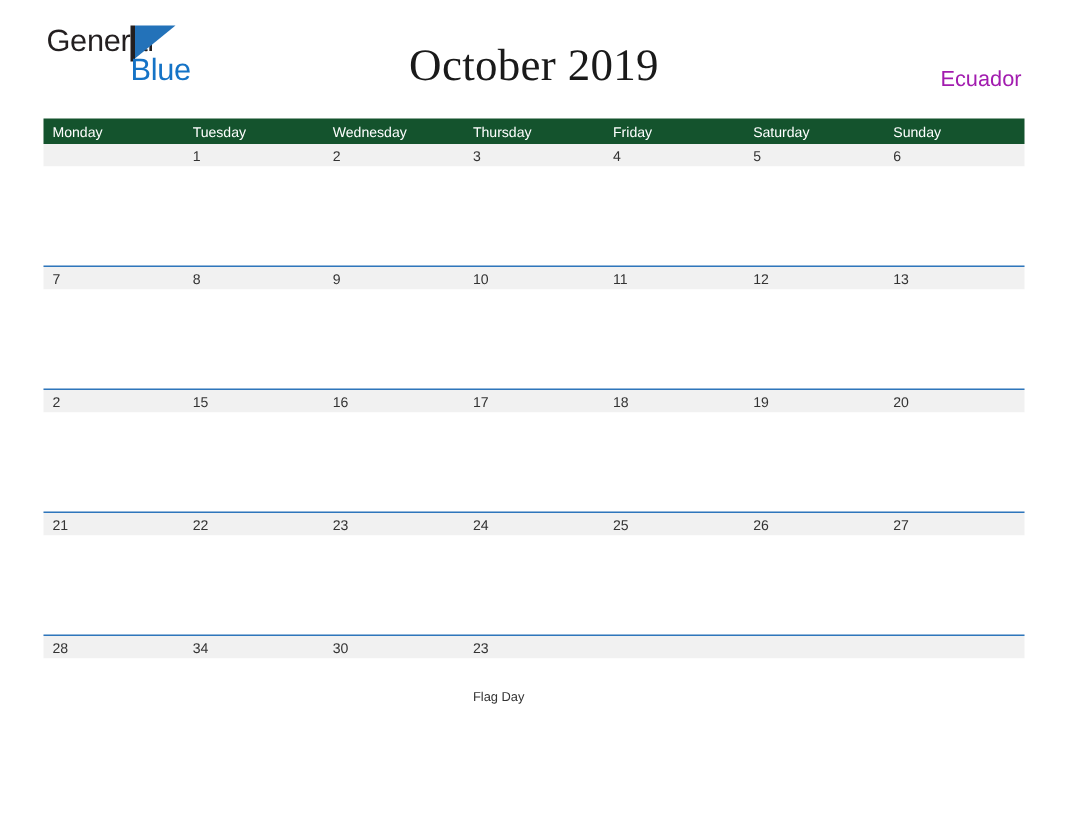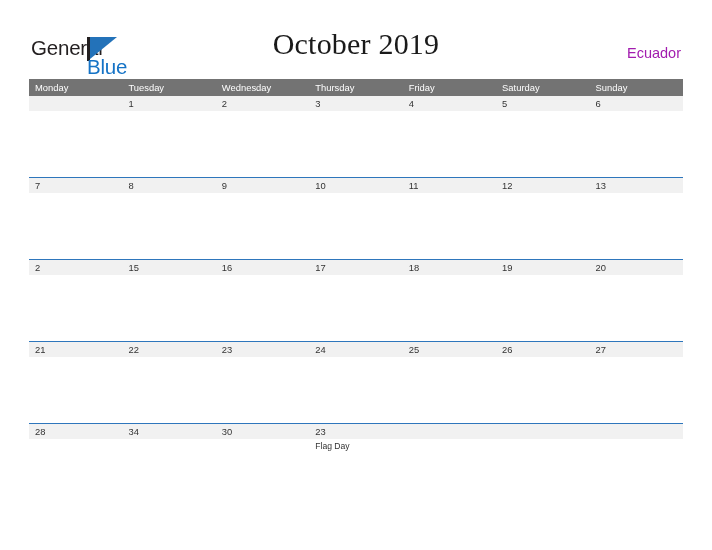--- a/index.html
+++ b/index.html
@@ -25,21 +25,21 @@
   
   .topbar {
     position: relative;
     height: 60px;
     padding: 0;
   }
 
   .logo {
     position: absolute;
     left: 31px;
-    top: 36px;
+    top: 16px;
     width: 120px;
     height: 44px;
     user-select: none;
     text-decoration: underline;
   }
   .logo-general {
     position: absolute;
     left: 0;
     top: 0;
     font-size: 20.5px;
@@ -108,21 +108,21 @@
   .calendar {
     position: absolute;
     left: 29px;
     top: 79px;
     width: 654px;
   }
 
   .week-header {
     display: flex;
     width: 100%;
-    background: #737373;
+    background: #14532d;
     height: 17px;
   }
   .week-header .dow {
     flex: 1 1 0;
     color: #ffffff;
     font-size: 9.4px;
     line-height: 17px;
     padding-left: 6px;
     box-sizing: border-box;
     white-space: nowrap;
@@ -154,21 +154,21 @@
   }
   .week-row .eventstrip {
     display: flex;
     width: 100%;
     height: 66px;
     background: #ffffff;
   }
   .week-row .eventcell {
     flex: 1 1 0;
     padding-left: 6px;
-    padding-top: 2px;
+    padding-top: 20px;
     box-sizing: border-box;
   }
   .week-row .eventcell .event {
     font-size: 8.6px;
     line-height: 11px;
     color: #333333;
     white-space: nowrap;
     font-family: "Liberation Sans", sans-serif;
   }
 </style>

